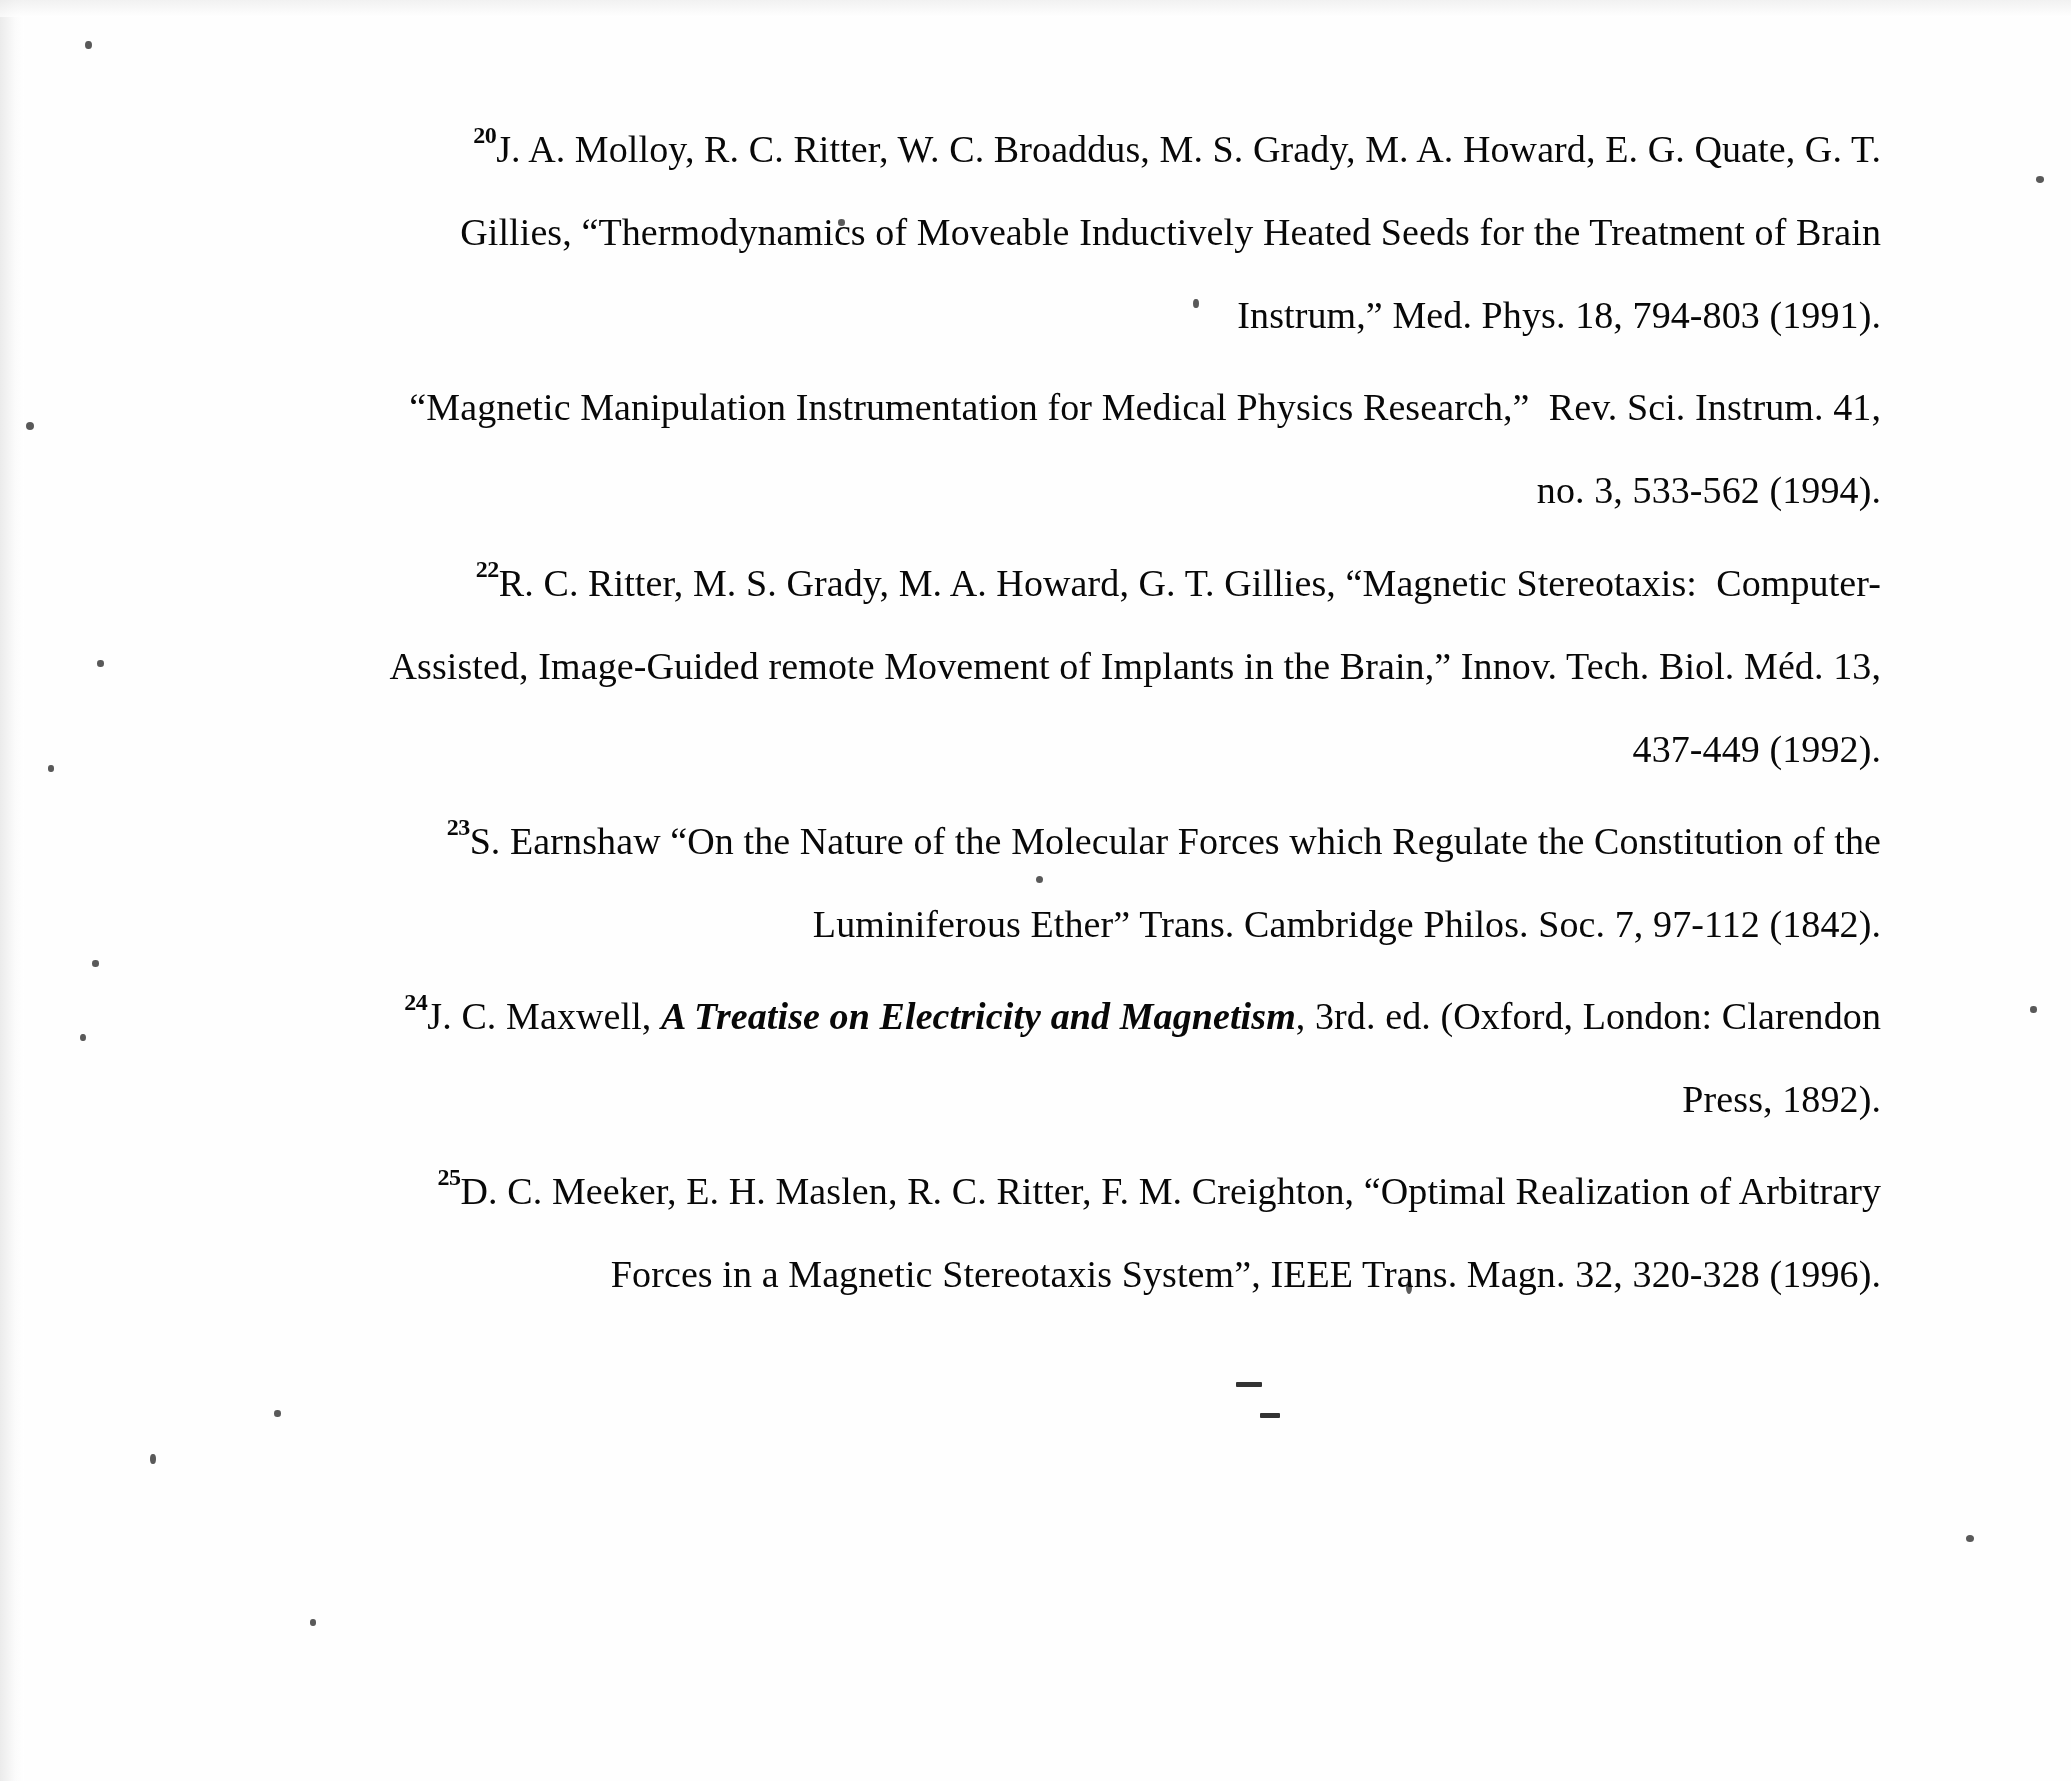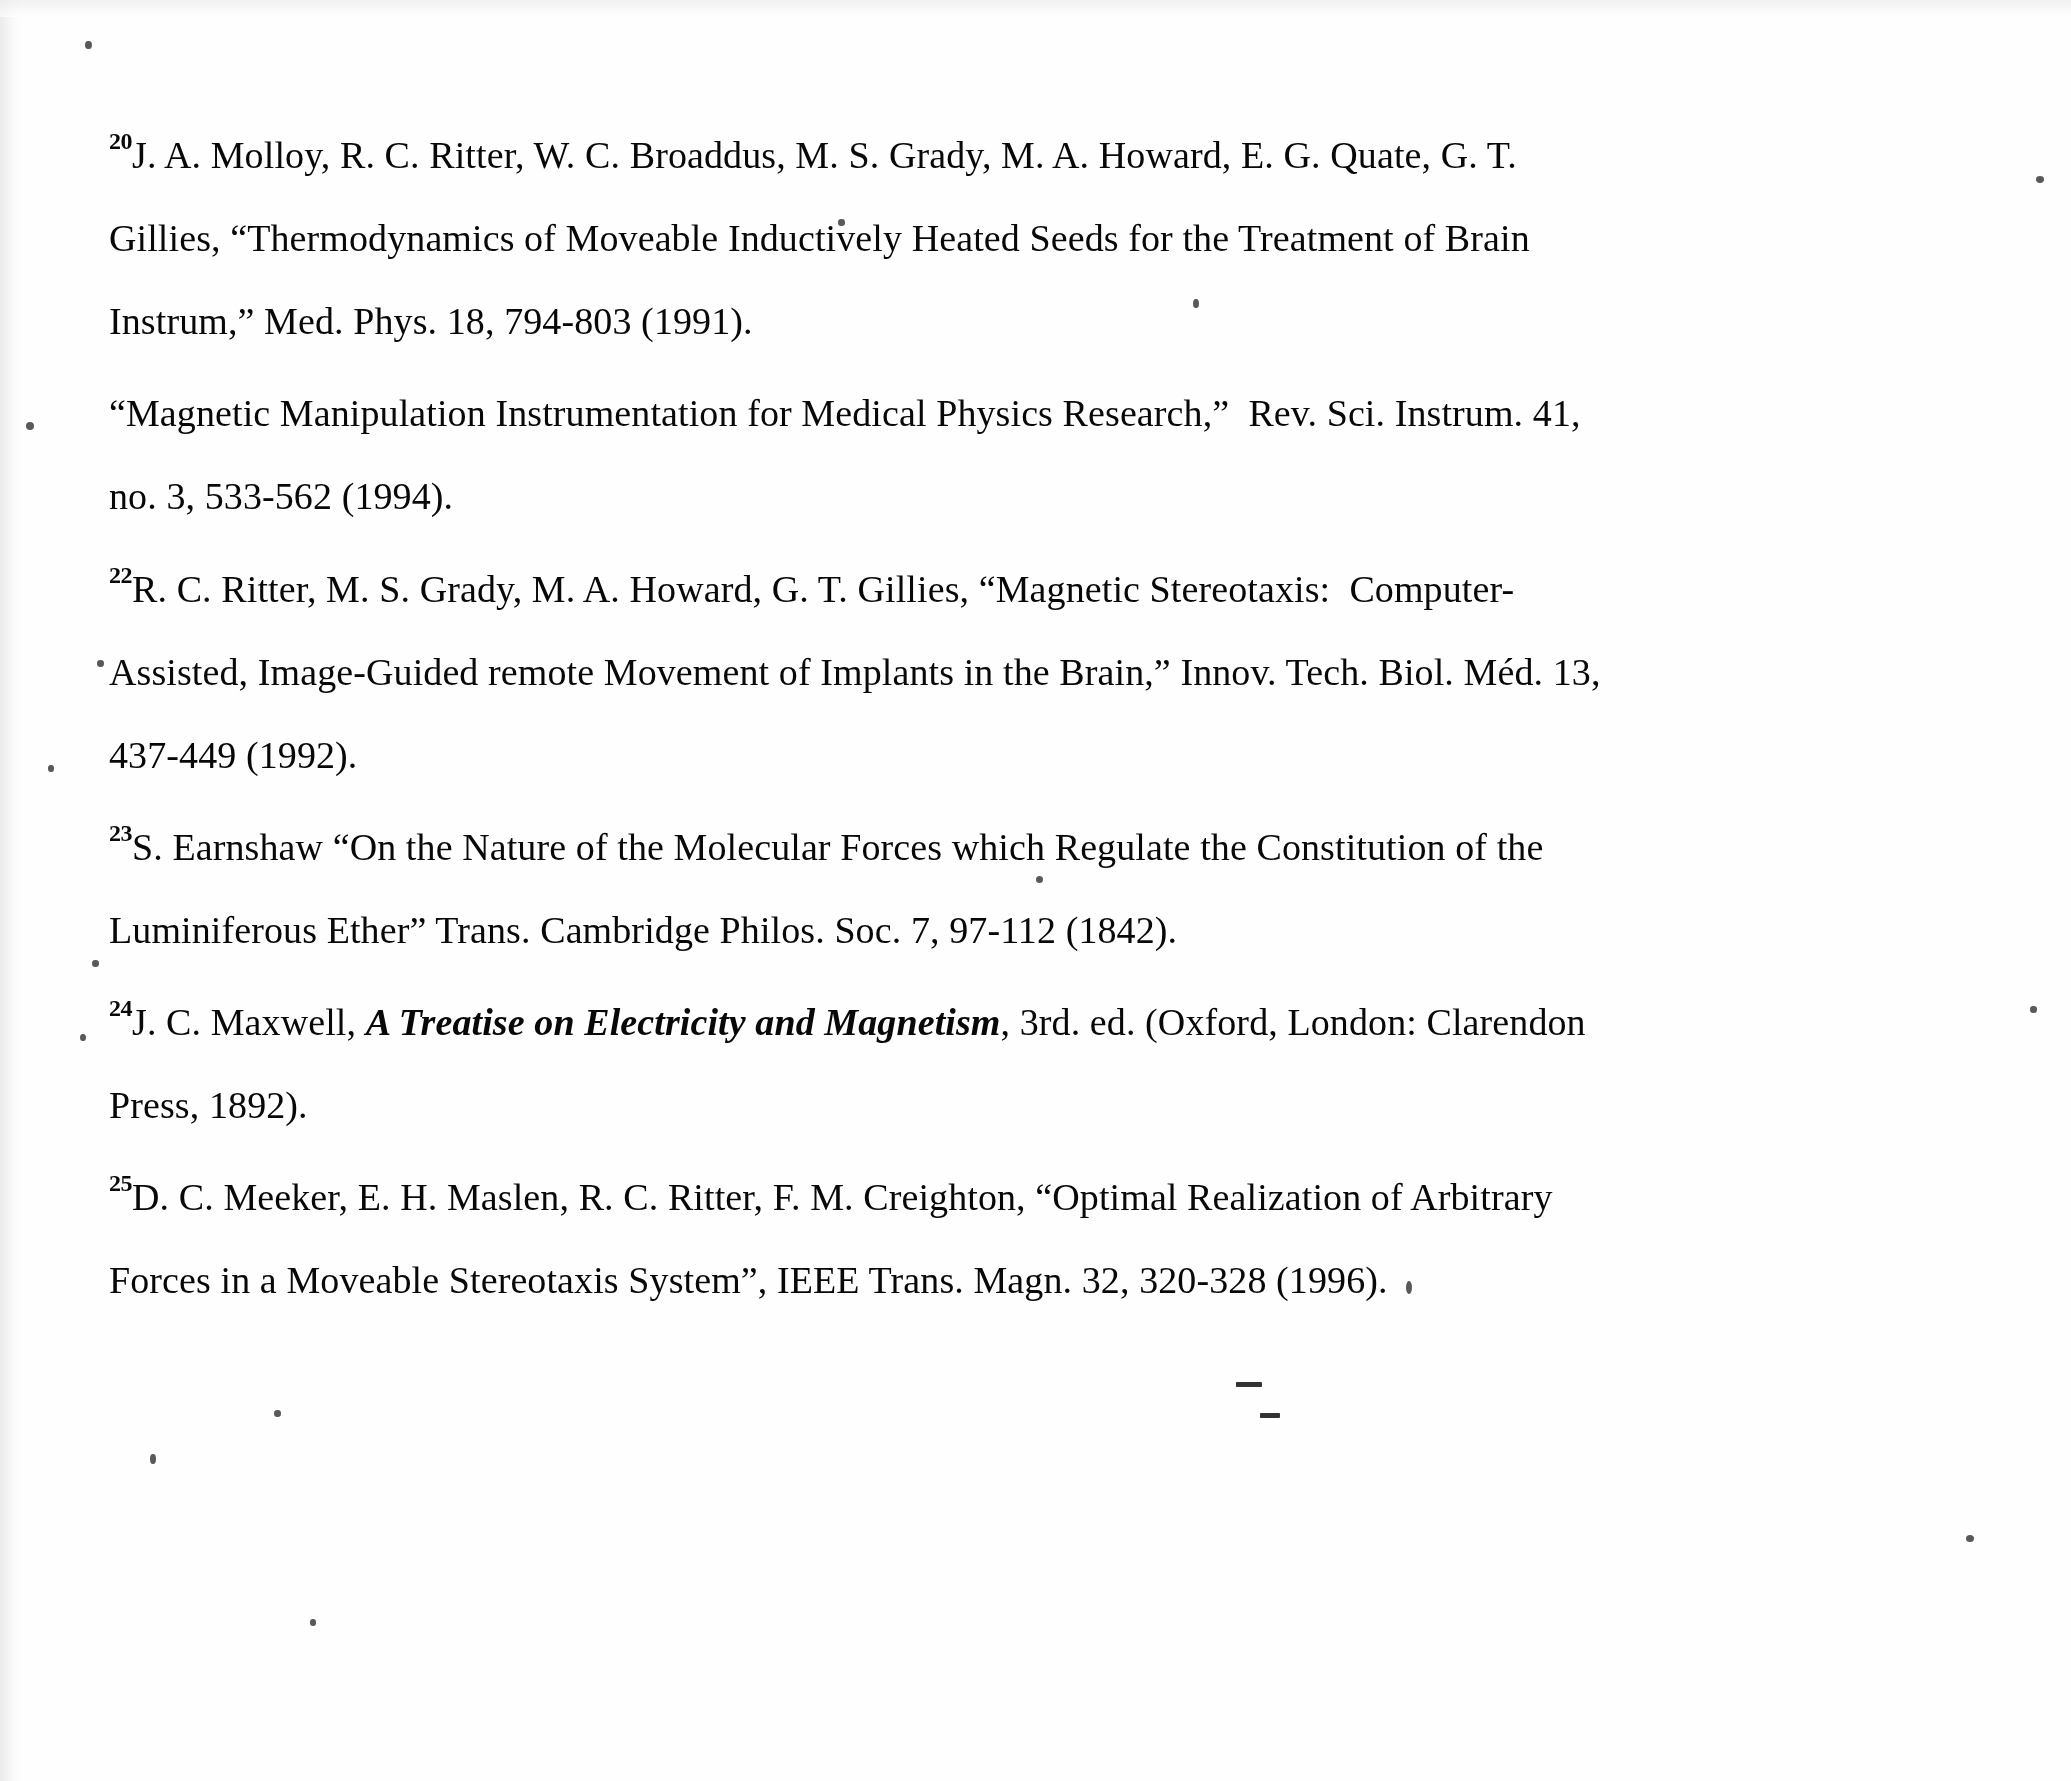--- a/index.html
+++ b/index.html
@@ -37,22 +37,23 @@
     left: 0; top: 0;
     width: 2071px; height: 16.7px;
     background: linear-gradient(to bottom, #ececec 0%, #ffffff 100%);
     opacity: .7;
   }
 
   
   .reference-list {
     position: absolute;
     left: 109px;
-    top: 114px;
+    top: 108px;
     width: 1772px;
+    text-align: right;
   }
 
   .reference-entry {
     margin: 0 0 9.3px 0;
     padding: 0;
   }
 
   .reference-line {
     font-size: 38px;
     line-height: 83px;
@@ -136,18 +137,18 @@
       <div class="reference-line"><span>Luminiferous Ether” Trans. Cambridge Philos. Soc. </span><span class="vol-bold">7</span><span>, 97-112 (1842).</span></div>
     </div>
 
     <div class="reference-entry">
       <div class="reference-line"><span class="ref-marker">24</span><span>J. C. Maxwell, </span><span class="title-italic">A Treatise on Electricity and Magnetism</span><span>, 3rd. ed. (Oxford, London: Clarendon</span></div>
       <div class="reference-line"><span>Press, 1892).</span></div>
     </div>
 
     <div class="reference-entry">
       <div class="reference-line"><span class="ref-marker">25</span><span>D. C. Meeker, E. H. Maslen, R. C. Ritter, F. M. Creighton, “Optimal Realization of Arbitrary</span></div>
-      <div class="reference-line"><span>Forces in a Moveable Stereotaxis System”, IEEE Trans. Magn. </span><span class="vol-bold">32</span><span>, 320-328 (1996).</span></div>
+      <div class="reference-line"><span>Forces in a Magnetic Stereotaxis System”, IEEE Trans. Magn. </span><span class="vol-bold">32</span><span>, 320-328 (1996).</span></div>
     </div>
 
   </div>
 </div>
 
 
 </body></html>

